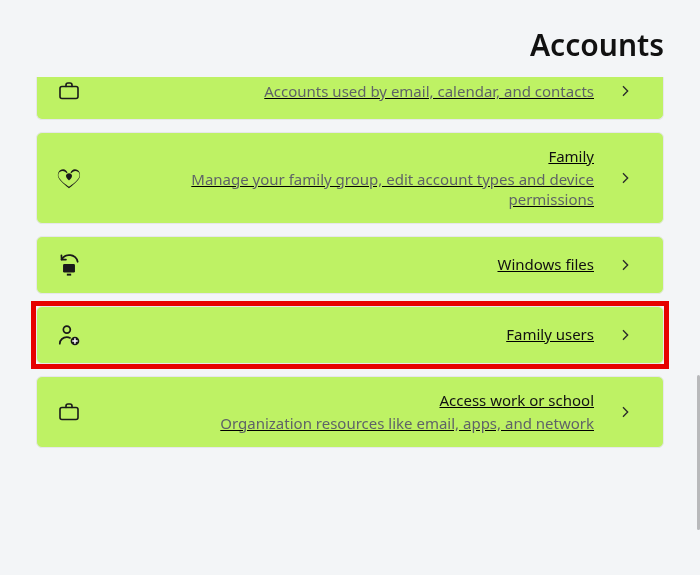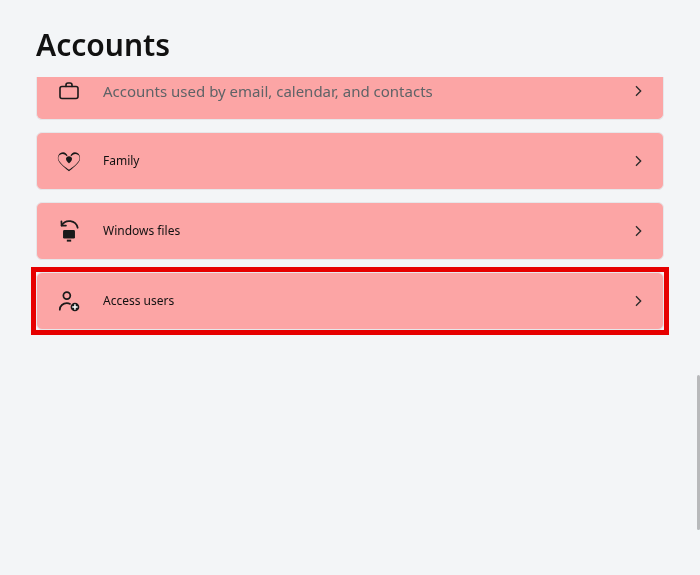--- a/index.html
+++ b/index.html
@@ -6,42 +6,44 @@
     body {
       width: 700px;
       height: 575px;
       background: #f3f5f7;
       font-family: "Segoe UI", -apple-system, system-ui, sans-serif;
       overflow: hidden;
       position: relative;
     }
     .page {
       padding: 0 36px 0 36px;
+      text-align: right;
     }
     .page-title {
       font-size: 30px;
       font-weight: 600;
       color: #111;
       padding: 24px 0 14px 0;
     }
     .list {
       display: flex;
       flex-direction: column;
       gap: 12px;
     }
     .card {
-      background: #fca5a5;
+      background: #bef264;
       border: 1px solid #e6e7ea;
       border-radius: 6px;
-      padding: 14px 14px 14px 18px;
+      padding: 14px 27px 14px 18px;
       display: flex;
       align-items: center;
       gap: 20px;
       cursor: pointer;
       position: relative;
+      text-decoration: underline;
     }
     .card.clipped-top {
       border-top: none;
       border-top-left-radius: 0;
       border-top-right-radius: 0;
       padding-top: 0;
       margin-top: -2px;
     }
     .card.highlighted {
       position: relative;
@@ -63,21 +65,21 @@
       color: #1a1a1a;
     }
     .text-col {
       flex: 1;
       display: flex;
       flex-direction: column;
       gap: 2px;
       min-width: 0;
     }
     .item-title {
-      font-size: 12px;
+      font-size: 15px;
       color: #111;
       font-weight: 400;
       line-height: 1.3;
     }
     .item-desc {
       font-size: 15px;
       color: #5f6367;
       line-height: 1.35;
     }
     .chevron {
@@ -126,20 +128,21 @@
 
     <div class="card">
       <div class="icon-slot">
         <svg viewBox="0 0 24 24" width="26" height="26" fill="currentColor">
           <path d="M12 20s-6.5-4.2-9-8.1C1.1 9 2.7 5.5 6 5.5c1.8 0 3.1 1 3.9 2.1.2-.2.5-.4.8-.6-1.1-1.8-2.1-3.1-4.1-3.1C3 3.9.6 7.8 2.3 11.8 4.9 16.4 12 21.5 12 21.5s7.1-5.1 9.7-9.7C23.4 7.8 21 3.9 17.4 3.9c-2 0-3 1.3-4.1 3.1.3.2.6.4.8.6C15 6.5 16.2 5.5 18 5.5c3.3 0 4.9 3.5 3 6.4-2.5 3.9-9 8.1-9 8.1z"></path>
           <path d="M12 7.5c-1.5 0-2.8 1.1-2.8 2.5 0 2.1 2.8 4.3 2.8 4.3s2.8-2.2 2.8-4.3c0-1.4-1.3-2.5-2.8-2.5z"></path>
         </svg>
       </div>
       <div class="text-col">
         <div class="item-title">Family</div>
+        <div class="item-desc">Manage your family group, edit account types and device permissions</div>
       </div>
       <div class="chevron">
         <svg viewBox="0 0 24 24" width="16" height="16" fill="none" stroke="currentColor" stroke-width="2">
             <path d="M9 5l7 7-7 7"></path>
           </svg>
       </div>
     </div>
 
     <div class="card">
       <div class="icon-slot">
@@ -163,26 +166,43 @@
     <div class="card highlighted">
       <div class="icon-slot">
         <svg viewBox="0 0 24 24" width="26" height="26" fill="none" stroke="currentColor" stroke-width="1.6" stroke-linecap="round" stroke-linejoin="round">
           <circle cx="10" cy="7" r="3.2"></circle>
           <path d="M3.5 20c0-3.5 3-6 6.5-6 1.1 0 2.1.2 3 .7"></path>
           <circle cx="17.5" cy="17.5" r="4" fill="currentColor" stroke="none"></circle>
           <path d="M17.5 15.5v4M15.5 17.5h4" stroke="#fff" stroke-width="1.4"></path>
         </svg>
       </div>
       <div class="text-col">
-        <div class="item-title">Access users</div>
-      </div>
-      <div class="chevron">
-        <svg viewBox="0 0 24 24" width="16" height="16" fill="none" stroke="currentColor" stroke-width="2">
-            <path d="M9 5l7 7-7 7"></path>
-          </svg>
-      </div>
-    </div>
-
+        <div class="item-title">Family users</div>
+      </div>
+      <div class="chevron">
+        <svg viewBox="0 0 24 24" width="16" height="16" fill="none" stroke="currentColor" stroke-width="2">
+            <path d="M9 5l7 7-7 7"></path>
+          </svg>
+      </div>
+    </div>
+
+    <div class="card">
+      <div class="icon-slot">
+        <svg viewBox="0 0 24 24" width="24" height="24" fill="none" stroke="currentColor" stroke-width="1.6" stroke-linecap="round" stroke-linejoin="round">
+          <rect x="3" y="7.5" width="18" height="12" rx="2"></rect>
+          <path d="M9 7.5V6a2 2 0 0 1 2-2h2a2 2 0 0 1 2 2v1.5"></path>
+        </svg>
+      </div>
+      <div class="text-col">
+        <div class="item-title">Access work or school</div>
+        <div class="item-desc">Organization resources like email, apps, and network</div>
+      </div>
+      <div class="chevron">
+        <svg viewBox="0 0 24 24" width="16" height="16" fill="none" stroke="currentColor" stroke-width="2">
+            <path d="M9 5l7 7-7 7"></path>
+          </svg>
+      </div>
+    </div>
 
   </div>
 </div>
 
 <div class="scrollbar"></div>
 
 </body></html>

